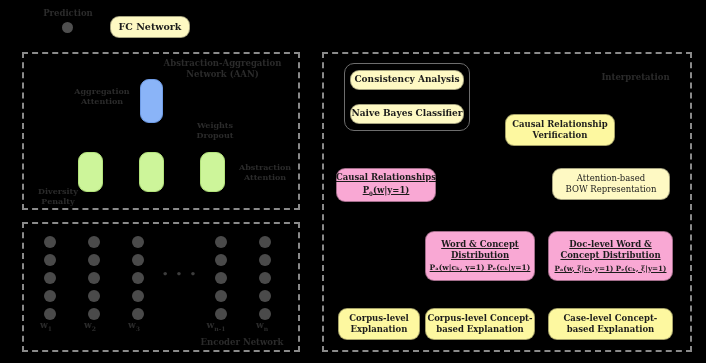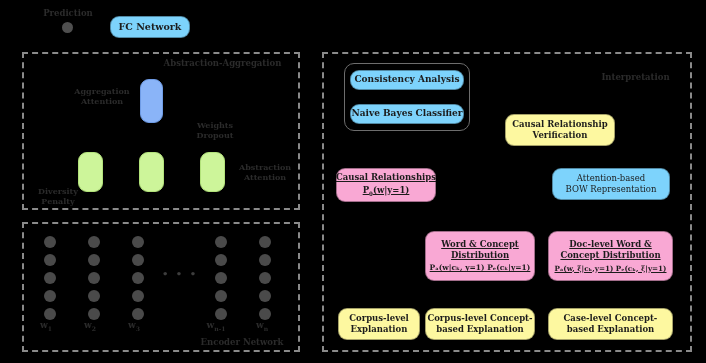--- a/index.html
+++ b/index.html
@@ -26,21 +26,21 @@
     display:flex;
     flex-direction:column;
     align-items:center;
     justify-content:center;
     text-align:center;
     line-height:1.25;
     border:1px solid rgba(0,0,0,.35);
   }
   .node .ln{display:block;white-space:nowrap;}
 
-  .gray   {background:#7dd3fc;color:#1c1c1c;}
+  .gray   {background:#fef9c3;color:#1c1c1c;}
   .yellow {background:#fdf8a0;color:#1c1c1c;}
   .cyan   {background:#f9a8d4;color:#1c1c1c;text-decoration:underline;}
   .blue   {background:#8ab4f8;border:1px solid #6f9ce6;}
   .green  {background:#cdf59a;border:1px solid #b2e27a;}
 
   
   .lbl{
     color:#2b2b2b;
     text-align:center;
     line-height:1.25;
@@ -88,20 +88,21 @@
   <div class="predDot" style="left:62px;top:22px;"></div>
 
   <div class="abs node gray" style="left:110px;top:16px;width:80px;height:22px;font-size:9.5px;font-weight:bold;">
     <span class="ln">FC Network</span>
   </div>
 
   <div class="abs dashpanel" style="left:22px;top:52px;width:278px;height:158px;"></div>
 
   <div class="abs lbl" style="left:150px;top:58px;width:145px;font-size:8.5px;">
     <span class="ln">Abstraction-Aggregation</span>
+    <span class="ln">Network (AAN)</span>
   </div>
 
   <div class="abs lbl" style="left:62px;top:86px;width:80px;font-size:8px;">
     <span class="ln">Aggregation</span>
     <span class="ln">Attention</span>
   </div>
 
   <div class="abs node blue" style="left:140px;top:79px;width:23px;height:44px;"></div>
 
   <div class="abs lbl" style="left:185px;top:120px;width:60px;font-size:8px;">

